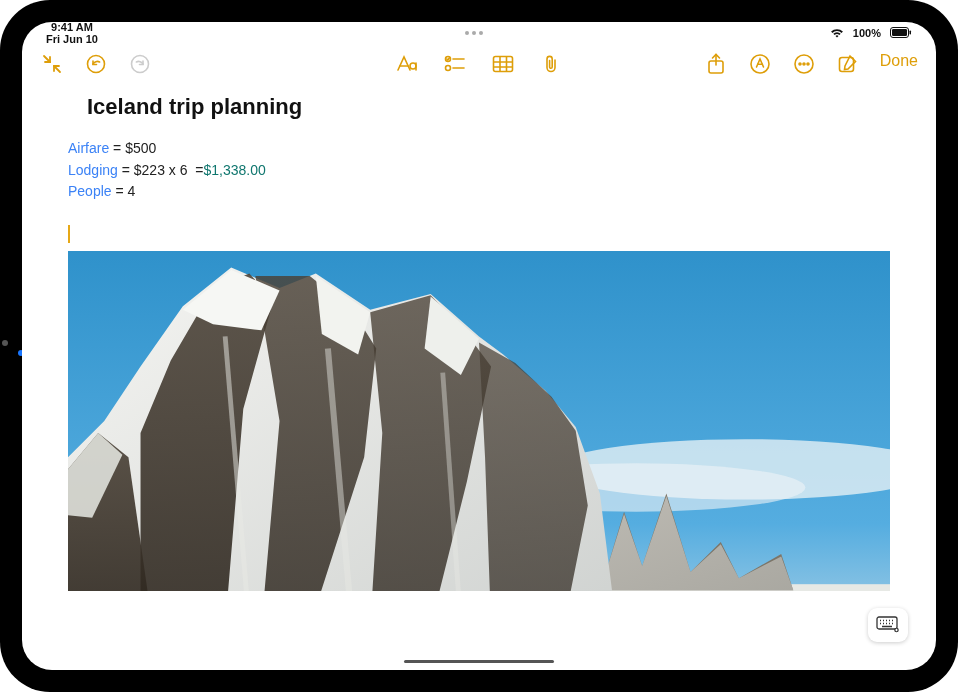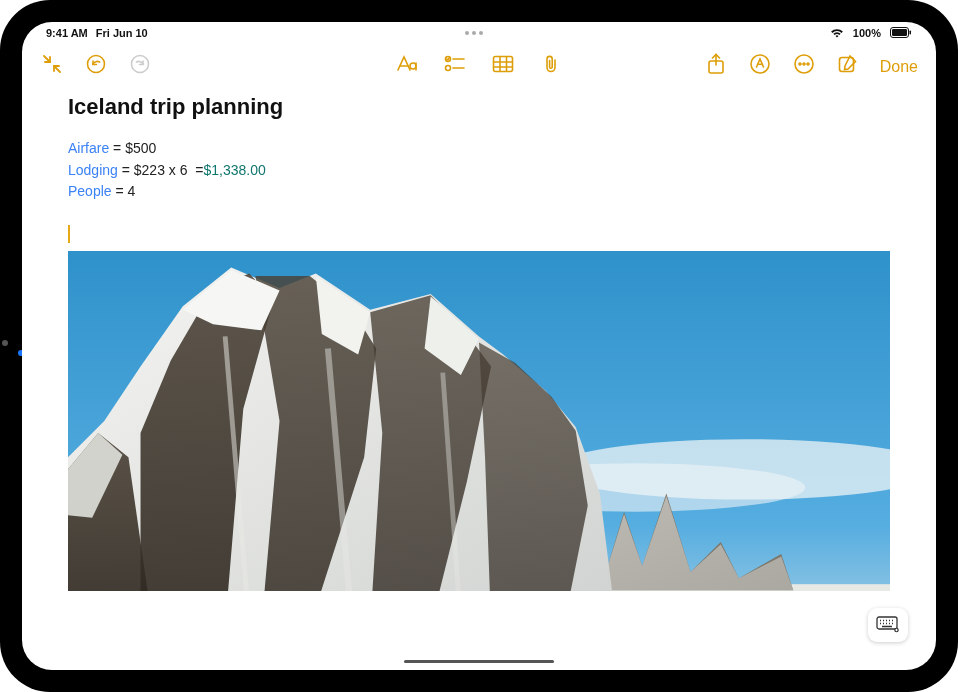--- a/index.html
+++ b/index.html
@@ -51,21 +51,21 @@
     .status-bar {
       height: 22px;
       display: flex;
       align-items: center;
       justify-content: space-between;
       padding: 0 24px;
       font-size: 11px;
       font-weight: 600;
       color: #111;
     }
-    .status-left { display: flex; gap: 8px; align-items: center; }
+    .status-left { display: flex; align-items: center; flex-direction: column; }
     .status-right { display: flex; gap: 9px; align-items: center; }
     .status-pill {
       position: absolute;
       left: 50%;
       top: 9px;
       transform: translateX(-50%);
       width: 28px;
       height: 4px;
       display: flex;
       gap: 3px;
@@ -81,21 +81,21 @@
 
     
     .toolbar {
       height: 40px;
       display: flex;
       align-items: center;
       padding: 0 18px;
     }
     .tb-left, .tb-center, .tb-right {
       display: flex;
-      align-items: flex-end;
+      align-items: flex-start;
       gap: 20px;
     }
     .tb-left { flex: 1; }
     .tb-center { flex: 1; justify-content: center; gap: 24px; }
     .tb-right { flex: 1; justify-content: flex-end; gap: 20px; }
     .icon-btn {
       width: 24px;
       height: 24px;
       display: flex;
       align-items: center;
@@ -115,20 +115,21 @@
     .content {
       flex: 1;
       padding: 10px 46px 0 46px;
       overflow: hidden;
     }
     .note-title {
       font-size: 22px;
       font-weight: 700;
       margin-bottom: 18px;
       color: #111;
+      margin-left: 19px;
     }
     .calc-lines { font-size: 14px; line-height: 1.55; }
     .var-name { color: #3b82f6; }
     .calc-result { color: #0f766e; }
     .calc-lines .row { white-space: pre; color: #222; }
     .spacer { height: 16px; }
 
     .cursor-line {
       width: 2px;
       height: 18px;

